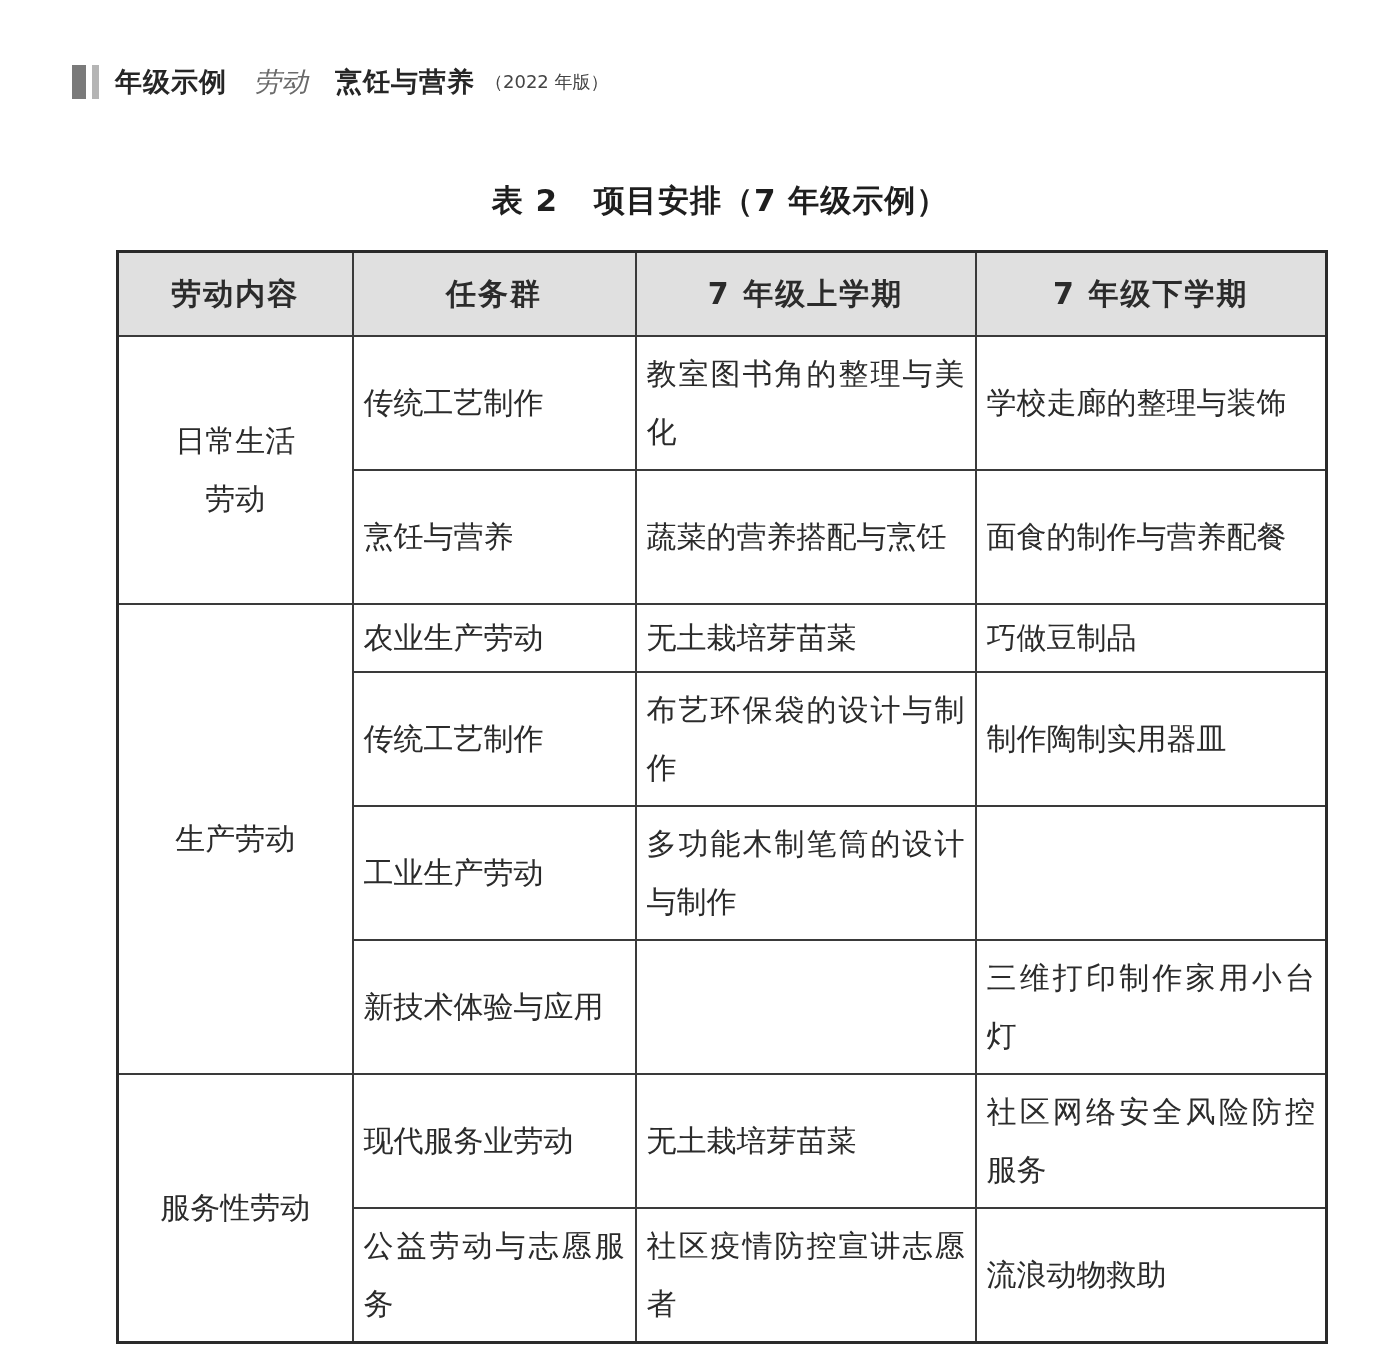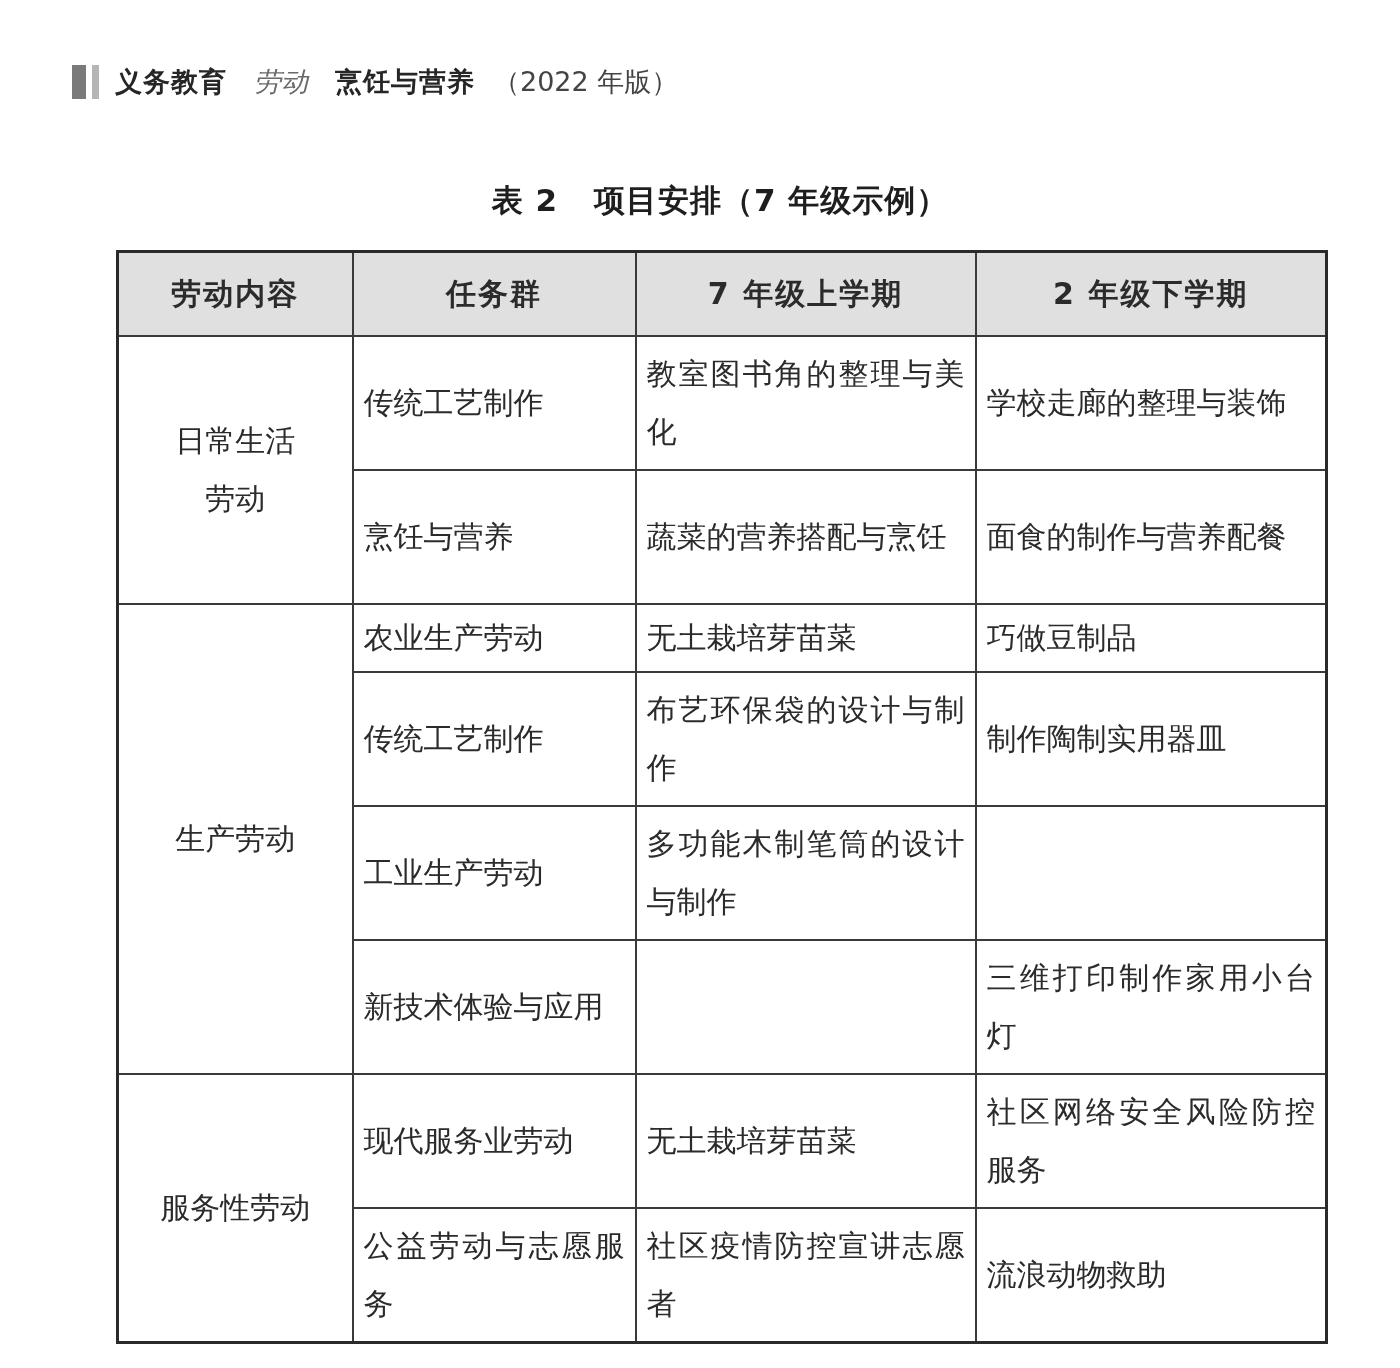--- a/index.html
+++ b/index.html
@@ -3,41 +3,41 @@
 <meta charset="utf-8">
 <style>
   html, body { margin: 0; padding: 0; background: #ffffff; }
   body { width: 1400px; height: 1368px; position: relative; overflow: hidden;
          font-family: "DejaVu Sans", "Liberation Sans", sans-serif; color: #2a2a2a; }
   .running-header { position: absolute; left: 72px; top: 62px; height: 40px; display: flex; align-items: center; }
   .bar1 { width: 14px; height: 34px; background: #7a7a7a; margin-right: 6px; }
   .bar2 { width: 7px; height: 34px; background: #b5b5b5; margin-right: 16px; }
   .hdr-text { font-size: 27px; font-weight: bold; color: #262626; letter-spacing: 1px; }
   .hdr-italic { font-size: 27px; font-style: italic; color: #6a6a6a; margin: 0 27px; font-family: "DejaVu Serif", serif; }
-  .hdr-edition { font-size: 27px; color: #444; margin-left: 18px; }
+  .hdr-edition { font-size: 18px; color: #444; margin-left: 10px; }
   .table-title { position: absolute; left: 0; width: 1440px; top: 180px; text-align: center;
                  font-size: 31px; font-weight: bold; color: #1e1e1e; letter-spacing: 1px; }
   .table-title .num { margin-right: 36px; }
   table { position: absolute; left: 116px; top: 250px; border-collapse: collapse;
           width: 1209px; table-layout: fixed; }
   th, td { border: 2px solid #3a3a3a; font-size: 30px; line-height: 58px; color: #2b2b2b; }
   th { background: #e0e0e0; height: 80px; font-weight: bold; text-align: center; letter-spacing: 2px; }
   td { padding: 4px 10px; vertical-align: middle; text-align: justify; text-align-last: left; }
   td.cat { text-align: center; text-align-last: center; }
   tr.r2 td { height: 124px; }
   tr.r1 td { height: 56px; }
   .outer { border: 3px solid #2a2a2a; padding-left: 21px; }
 </style>
 </head>
 <body>
 
 <div class="running-header">
   <span class="bar1"></span>
   <span class="bar2"></span>
-  <span class="hdr-text">义务教育</span>
+  <span class="hdr-text">年级示例</span>
   <span class="hdr-italic">劳动</span>
   <span class="hdr-text">烹饪与营养</span>
   <span class="hdr-edition">（2022 年版）</span>
 </div>
 
 <div class="table-title">
   <span class="num">表 2</span><span>项目安排（7 年级示例）</span>
 </div>
 
 <table class="outer">
@@ -45,21 +45,21 @@
     <col style="width:235px">
       <col style="width:283px">
       <col style="width:340px">
       <col style="width:351px">
   </colgroup>
   <thead>
     <tr>
       <th>劳动内容</th>
       <th>任务群</th>
       <th>7 年级上学期</th>
-      <th>2 年级下学期</th>
+      <th>7 年级下学期</th>
     </tr>
   </thead>
   <tbody>
     <tr class="r2">
       <td class="cat" rowspan="2" style="padding:0 50px;">日常生活劳动</td>
       <td>传统工艺制作</td>
       <td>教室图书角的整理与美化</td>
       <td>学校走廊的整理与装饰</td>
     </tr>
     <tr class="r2">

